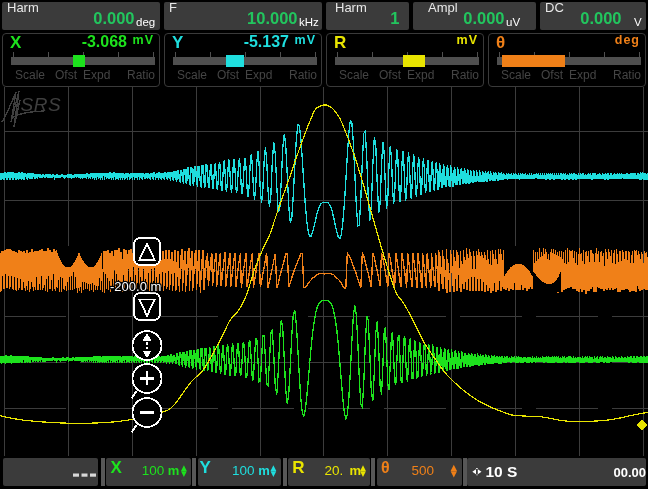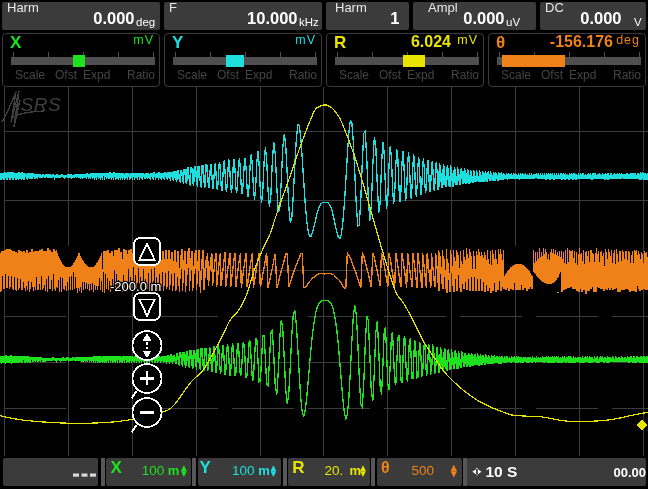--- a/index.html
+++ b/index.html
@@ -1,22 +1,22 @@
 <!DOCTYPE html>
 <html><head><meta charset="utf-8"><style>
 html,body{margin:0;padding:0;background:#000;width:648px;height:489px;overflow:hidden}
 body{font-family:"Liberation Sans",sans-serif;position:relative}
 .b1{position:absolute;top:2px;height:28px;background:#3b3b3b;border-radius:2px}
 .lab{position:absolute;top:-0.5px;left:5px;font-size:13px;color:#e8e8e8}
-.val{position:absolute;top:9px;font-size:16.5px;font-weight:bold;color:#ffffff;text-align:right}
+.val{position:absolute;top:9px;font-size:16.5px;font-weight:bold;color:#22c55e;text-align:right}
 .unit{position:absolute;top:15.5px;font-size:11.5px;color:#fff}
 .cb{position:absolute;top:33px;height:52px;width:156px;background:#000;border:1px solid #3a3a3a;border-radius:4px}
 .cb .nm{position:absolute;top:-1px;left:7px;font-size:17px;font-weight:bold}
 .cb .v{position:absolute;top:-1px;font-size:16px;font-weight:bold;right:32px;text-align:right;width:110px}
-.cb .u{position:absolute;top:-1px;right:5px;font-size:12.5px;font-weight:normal;letter-spacing:1px}
+.cb .u{position:absolute;top:-1px;right:5px;font-size:12.5px;font-weight:bold;letter-spacing:1px}
 .cb .bar{position:absolute;top:23px;left:8px;width:143.5px;height:8px;background:#4f4f4f}
 .cb .tick{position:absolute;top:18px;width:1px;height:5px;background:#4f4f4f}
 .cb .blk{position:absolute;top:21px;height:12px}
 .cb .sl{position:absolute;top:34px;left:0;width:100%;font-size:12px;color:#454545}
 .cb .sl span{position:absolute}
 .bb{position:absolute;top:458px;height:28px;background:#3b3b3b;border-radius:2px}
 .pil{position:absolute;top:458px;height:28px;width:4px;background:#575757}
 </style></head><body>
 
 <div class="b1" style="left:2px;width:158px"></div>
@@ -34,73 +34,73 @@
 <div class="val" style="left:340px;width:59.5px">1</div>
 <div class="lab" style="left:428px">Ampl</div>
 <div class="val" style="left:412px;width:92.5px">0.000</div>
 <div class="unit" style="left:506px">uV</div>
 <div class="lab" style="left:545px">DC</div>
 <div class="val" style="left:536px;width:85.5px">0.000</div>
 <div class="unit" style="left:634px">V</div>
 
 <div class="cb" style="left:2px;color:#1de21d">
  <div class="nm">X</div>
+    <div class="v">-3.068</div>
     <div class="u">mV</div>
  <div class="bar"></div>
  <div class="tick" style="left:10px"></div>
     <div class="tick" style="left:45px"></div>
     <div class="tick" style="left:80px"></div>
     <div class="tick" style="left:115px"></div>
     <div class="tick" style="left:150px"></div>
  <div class="blk" style="left:70px;width:12px;background:#1de21d"></div>
  <div class="sl">
       <span style="left:12px">Scale</span>
       <span style="left:52px">Ofst</span>
       <span style="left:80px">Expd</span>
       <span style="left:124px">Ratio</span>
     </div>
 </div>
 <div class="cb" style="left:164px;color:#1fdede">
  <div class="nm">Y</div>
+    <div class="v">-5.137</div>
     <div class="u">mV</div>
  <div class="bar"></div>
  <div class="tick" style="left:10px"></div>
     <div class="tick" style="left:45px"></div>
     <div class="tick" style="left:80px"></div>
     <div class="tick" style="left:115px"></div>
     <div class="tick" style="left:150px"></div>
  <div class="blk" style="left:61px;width:18px;background:#1fdede"></div>
  <div class="sl">
       <span style="left:12px">Scale</span>
       <span style="left:52px">Ofst</span>
       <span style="left:80px">Expd</span>
       <span style="left:124px">Ratio</span>
     </div>
 </div>
 <div class="cb" style="left:326px;color:#e8e400">
  <div class="nm">R</div>
-    <div class="v">6.024</div>
     <div class="u">mV</div>
  <div class="bar"></div>
  <div class="tick" style="left:10px"></div>
     <div class="tick" style="left:45px"></div>
     <div class="tick" style="left:80px"></div>
     <div class="tick" style="left:115px"></div>
     <div class="tick" style="left:150px"></div>
  <div class="blk" style="left:76px;width:22px;background:#e8e400"></div>
  <div class="sl">
       <span style="left:12px">Scale</span>
       <span style="left:52px">Ofst</span>
       <span style="left:80px">Expd</span>
       <span style="left:124px">Ratio</span>
     </div>
 </div>
 <div class="cb" style="left:488px;color:#f08018">
  <div class="nm">θ</div>
-    <div class="v">-156.176</div>
     <div class="u">deg</div>
  <div class="bar"></div>
  <div class="tick" style="left:10px"></div>
     <div class="tick" style="left:45px"></div>
     <div class="tick" style="left:80px"></div>
     <div class="tick" style="left:115px"></div>
     <div class="tick" style="left:150px"></div>
  <div class="blk" style="left:13px;width:63px;background:#f08018"></div>
  <div class="sl">
       <span style="left:12px">Scale</span>

